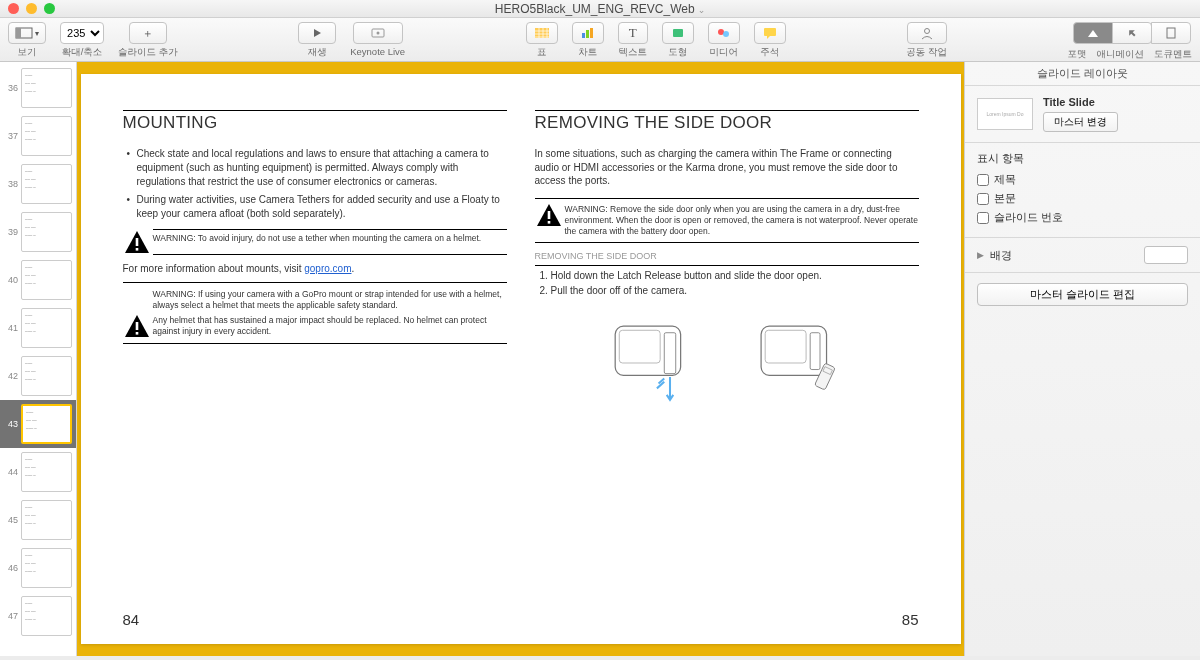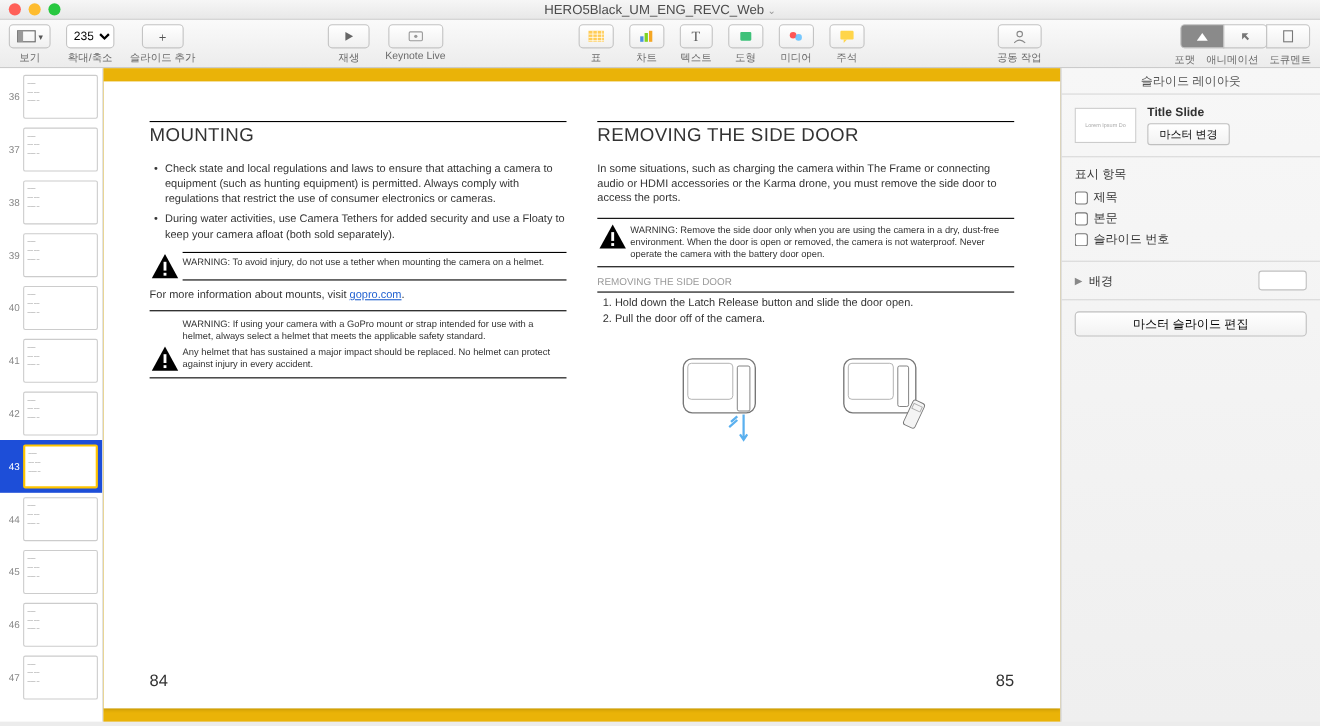--- a/index.html
+++ b/index.html
@@ -13,25 +13,25 @@
 .toolbar{height:44px;background:linear-gradient(#fafafa,#ececec);border-bottom:1px solid #c8c8c8;display:flex;align-items:flex-start;padding:4px 8px 0}
 .tgroup{display:flex;flex-direction:column;align-items:center;margin-right:14px}
 .tbtns{display:flex;gap:0}
 .tbtn{height:22px;min-width:30px;background:linear-gradient(#fff,#f0f0f0);border:1px solid #c4c4c4;border-radius:4px;display:flex;align-items:center;justify-content:center;padding:0 6px;font-size:11px;color:#555}
 .tbtn+.tbtn{margin-left:-1px;border-top-left-radius:0;border-bottom-left-radius:0}
 .tbtn:first-child:nth-last-child(n+2){border-top-right-radius:0;border-bottom-right-radius:0}
 .tlabel{font-size:9.5px;color:#6a6a6a;margin-top:2px}
 .spacer{flex:1}
 .zoom{width:44px;height:22px;font-size:11px;padding:0 2px;border:1px solid #c4c4c4;border-radius:4px;background:#fff}
 .main{display:flex;height:594px}
-.thumbs{width:94px;background:#fff;border-right:1px solid #d6d6d6;overflow:hidden;padding-top:2px}
+.thumbs{width:77px;background:#fff;border-right:1px solid #d6d6d6;overflow:hidden;padding-top:2px}
 .trow{display:flex;align-items:center;padding:1px 4px;height:48px}
 .tnum{width:14px;text-align:right;font-size:9px;color:#888;margin-right:3px}
 .tprev{flex:1;height:40px;background:#fff;border:1px solid #ccc;border-radius:2px;position:relative;overflow:hidden}
-.trow.sel{background:#1d4ed8}
+.trow.sel{background:#737373}
 .trow.sel .tnum{color:#fff}
 .trow.sel .tprev{border:2px solid #ffc500}
 .canvas{flex:1;background:#eab308;display:flex;justify-content:center;align-items:flex-start;padding:12px 0;overflow:hidden}
 .slide{width:880px;height:570px;background:#fff;box-shadow:0 1px 3px rgba(0,0,0,0.15);display:flex;padding:36px 28px}
 .col{flex:1;padding:0 14px;font-family:Georgia,'Times New Roman',serif}
 .hd{font-size:17px;font-weight:400;letter-spacing:0.3px;margin-bottom:14px;border-top:1px solid #000;padding-top:2px}
 .bul{font-size:10px;line-height:1.4;padding-left:14px;margin-bottom:4px;position:relative}
 .bul:before{content:"•";position:absolute;left:4px}
 .warn{display:flex;margin:8px 0;font-size:8.5px;line-height:1.3}
 .tri{width:30px;flex-shrink:0}

